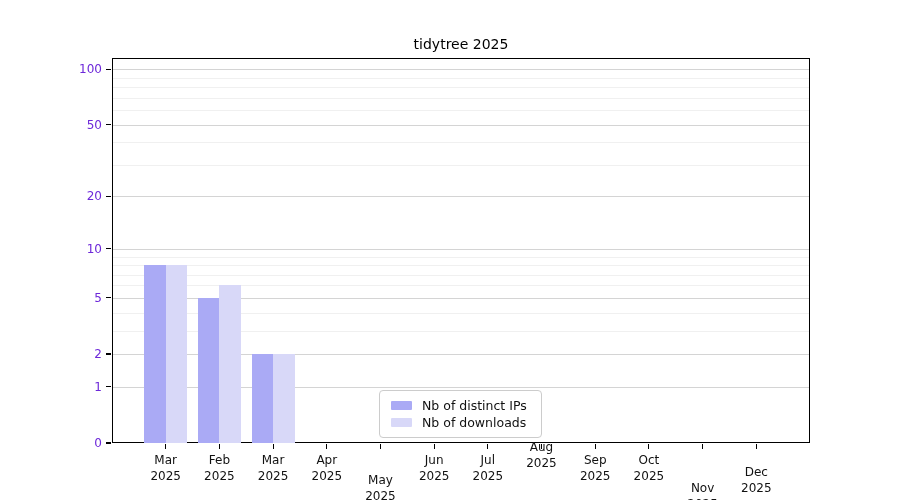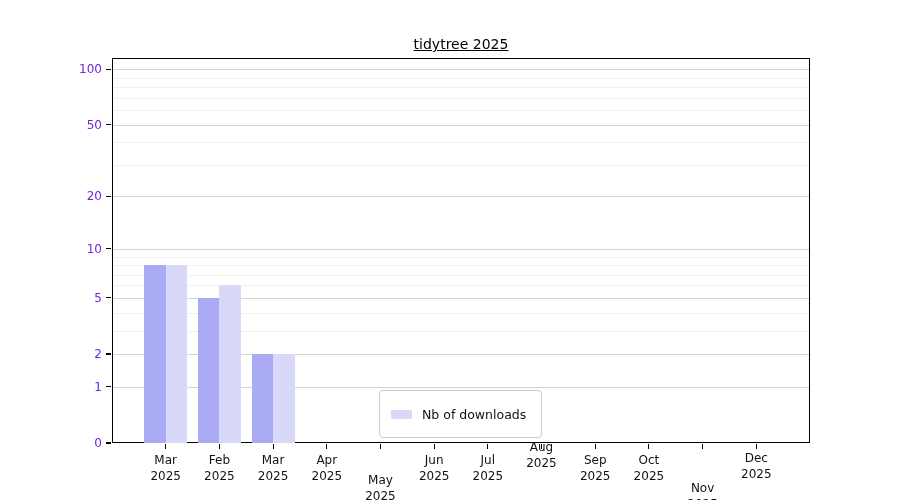--- a/index.html
+++ b/index.html
@@ -12,21 +12,20 @@
     width: 900px; height: 500px;
     background: #ffffff;
     overflow: hidden;
   }
   #chart-title {
     position: absolute;
     left: 112px; width: 698px; top: 36px;
     text-align: center;
     font-size: 14px;
     color: #000000;
-    text-decoration: underline;
   }
   #plot-area {
     position: absolute;
     left: 112px; top: 58px;
     width: 698px; height: 385px;
     border: 1px solid #000000;
     box-sizing: border-box;
     background: #ffffff;
   }
   .gridline {
@@ -95,20 +94,24 @@
 </style>
 </head>
 <body>
 
 <div id="figure">
   <div id="chart-title">tidytree 2025</div>
   <div id="plot-area"></div>
 
   <div id="legend">
     <div class="legend-row">
+      <span class="legend-swatch" style="background: rgb(170, 170, 245);"></span>
+      <span class="legend-label">Nb of distinct IPs</span>
+    </div>
+    <div class="legend-row">
       <span class="legend-swatch" style="background: rgb(216, 216, 248);"></span>
       <span class="legend-label">Nb of downloads</span>
     </div>
   </div>
 <div class="gridline minor" style="top: 330.7px;"></div>
     <div class="gridline minor" style="top: 312.6px;"></div>
     <div class="gridline minor" style="top: 285.4px;"></div>
     <div class="gridline minor" style="top: 274.6px;"></div>
     <div class="gridline minor" style="top: 265px;"></div>
     <div class="gridline minor" style="top: 256.5px;"></div>
@@ -174,15 +177,15 @@
     <div class="xtick-mark" style="left: 594.6px; top: 444px;"></div>
     <div class="xtick-label" style="left: 563.2px; top: 453px;">Sep
 2025</div>
     <div class="xtick-mark" style="left: 648.3px; top: 444px;"></div>
     <div class="xtick-label" style="left: 616.9px; top: 453px;">Oct
 2025</div>
     <div class="xtick-mark" style="left: 702px; top: 444px;"></div>
     <div class="xtick-label" style="left: 670.6px; top: 453px; margin-top: 28px;">Nov
 2025</div>
     <div class="xtick-mark" style="left: 755.7px; top: 444px;"></div>
-    <div class="xtick-label" style="left: 724.3px; top: 451px;">Dec
+    <div class="xtick-label" style="left: 724.3px; top: 465px;">Dec
 2025</div>
   </div>
 
 </body></html>

